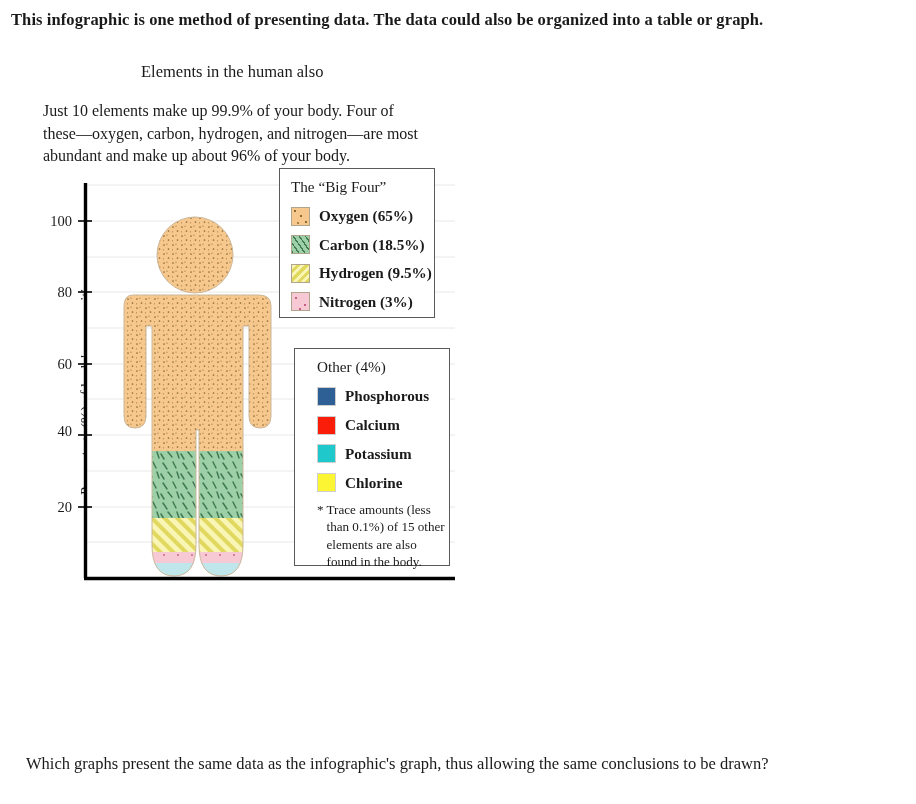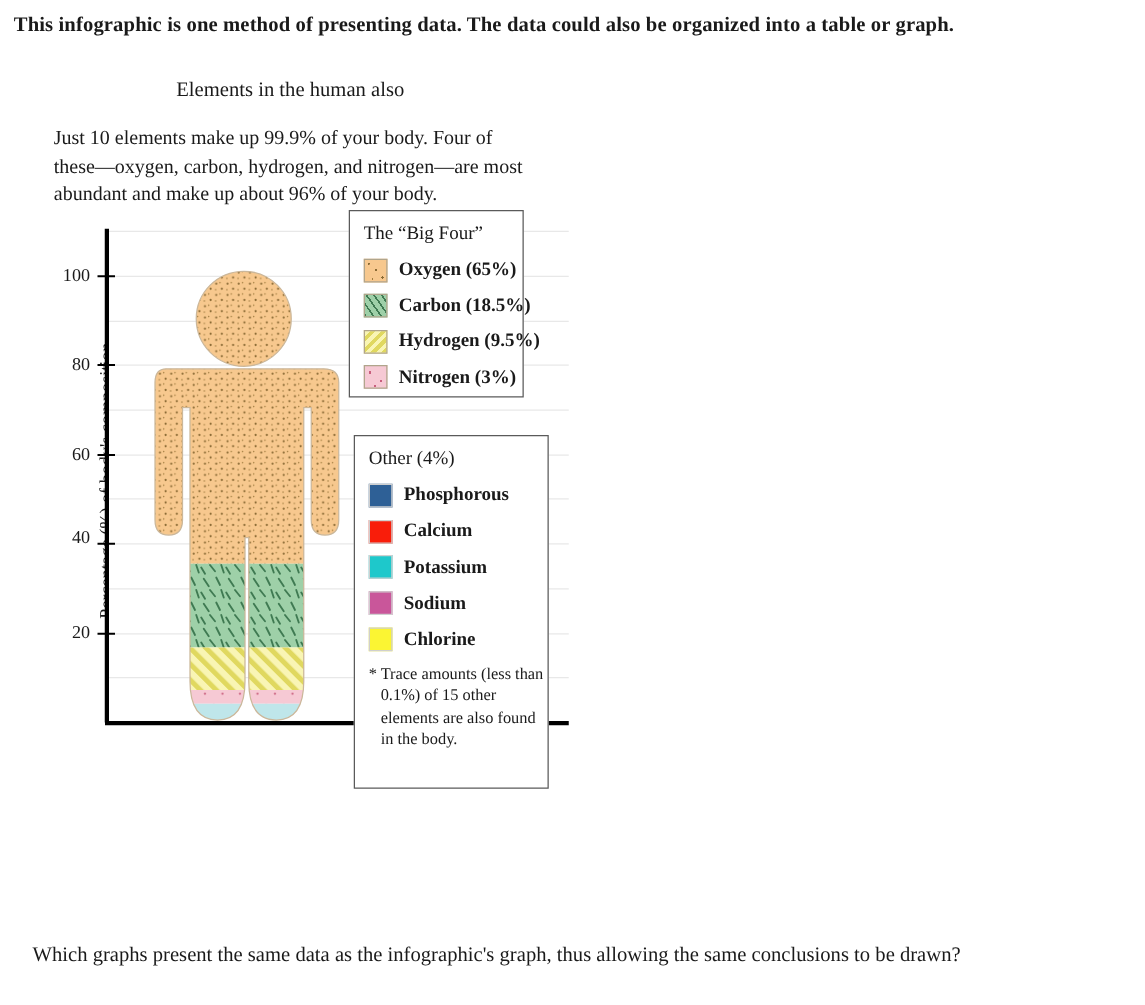--- a/index.html
+++ b/index.html
@@ -92,30 +92,30 @@
   
   .legend {
     position: absolute;
     background: #ffffff;
     border: 1.3px solid #5a5a5a;
     box-sizing: border-box;
   }
   .legend-big {
     left: 279px;
     top: 168px;
-    width: 140px;
+    width: 156px;
     height: 150px;
     padding: 9px 0 0 11px;
   }
   .legend-other {
-    left: 283px;
+    left: 294px;
     top: 348px;
     width: 156px;
-    height: 283px;
-    padding: 9px 0 0 11px;
+    height: 218px;
+    padding: 9px 0 0 22px;
   }
   .legend-title {
     font-size: 15.2px;
     margin-bottom: 6px;
     white-space: nowrap;
   }
   .legend-row {
     display: flex;
     align-items: center;
     height: 28.5px;
@@ -345,24 +345,20 @@
   </div>
   <div class="legend-row compact">
     <span class="swatch swatch-plain" style="background:#f91d0a"></span>
     <span class="legend-text">Calcium</span>
   </div>
   <div class="legend-row compact">
     <span class="swatch swatch-plain" style="background:#1ec8cb"></span>
     <span class="legend-text">Potassium</span>
   </div>
   <div class="legend-row compact">
-    <span class="swatch swatch-plain" style="background:#c9569a"></span>
-    <span class="legend-text">Sodium</span>
-  </div>
-  <div class="legend-row compact">
     <span class="swatch swatch-plain" style="background:#fbf533"></span>
     <span class="legend-text">Chlorine</span>
   </div>
 
   <div class="footnote">
     <span class="star">*</span>
     <span class="ftext">Trace amounts (less than 0.1%) of 15 other elements are also found in the body.</span>
   </div>
 </div>
 

